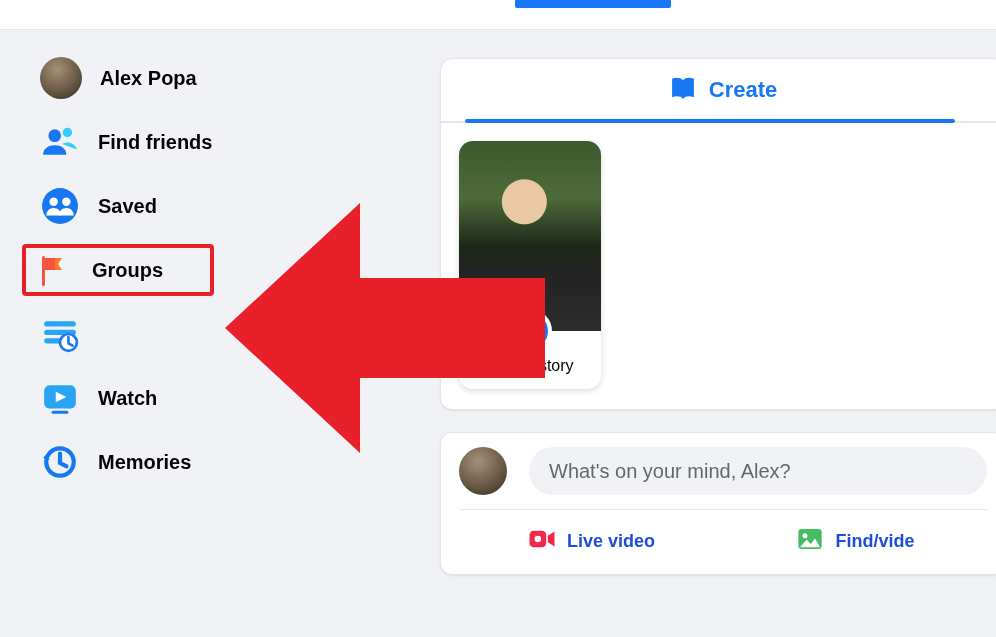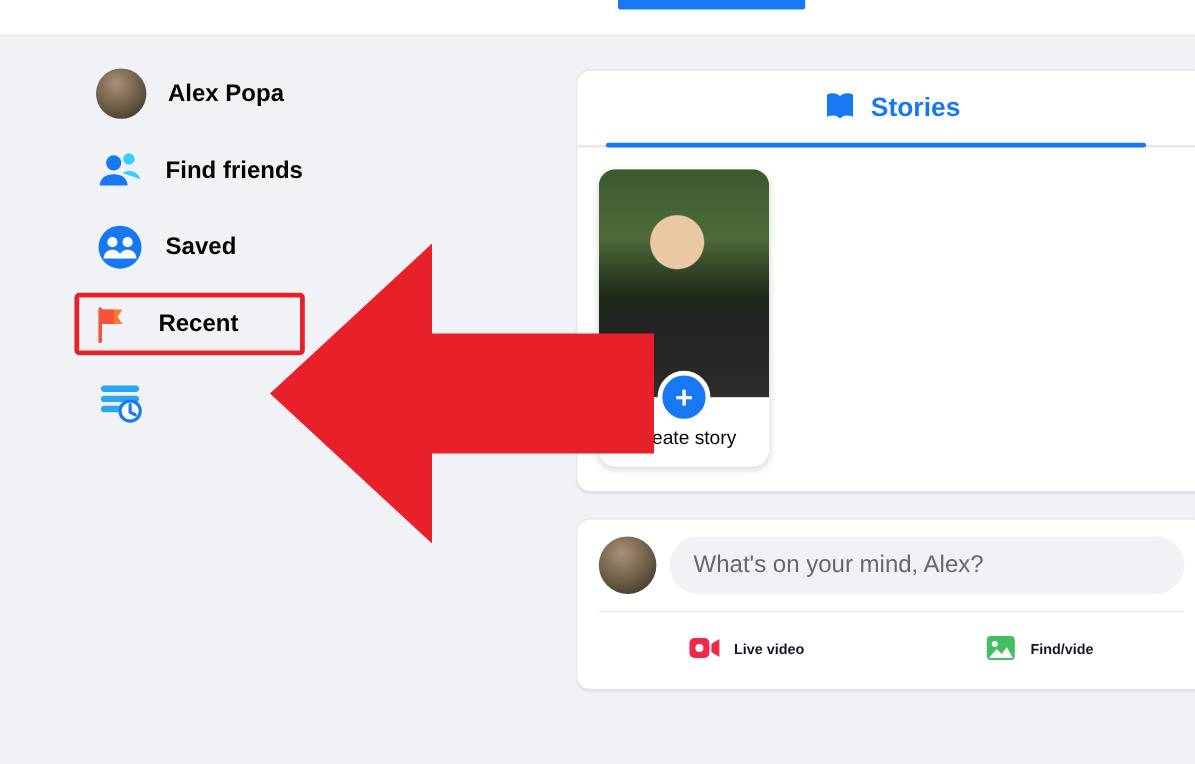--- a/index.html
+++ b/index.html
@@ -15,21 +15,21 @@
     border-bottom: 1px solid #e4e6eb;
     position: relative;
   }
   .topnav-badge {
     position: absolute;
     left: 515px; top: 0; width: 156px; height: 8px;
     background: #1877f2;
     border-radius: 0 0 2px 2px;
   }
   .content { display: flex; height: calc(100% - 30px); }
-  .sidebar { width: 440px; padding: 22px 12px 0 30px; margin-left: 40px; }
+  .sidebar { width: 440px; padding: 22px 12px 0 30px; }
   .side-item {
     display: flex; align-items: center;
     height: 52px; padding: 0 10px;
     gap: 18px; cursor: pointer;
     border-radius: 8px; margin-bottom: 12px;
   }
   .side-label { font-size: 20px; font-weight: 600; color: #050505; }
   .avatar {
     width: 42px; height: 42px; border-radius: 50%;
     background: radial-gradient(circle at 40% 30%, #a89078 0%, #6a5a44 55%, #2d2a1e 100%);
@@ -81,32 +81,32 @@
   .story-plus {
     position: absolute; left: 50%; transform: translateX(-50%);
     bottom: -22px; width: 44px; height: 44px;
     background: #1877f2; border: 4px solid #fff;
     border-radius: 50%; color: #fff;
     display: flex; align-items: center; justify-content: center;
     font-size: 26px; font-weight: 700;
   }
   .story-caption { text-align: center; font-size: 16px; padding: 26px 0 14px; font-weight: 500; }
   .composer { padding: 14px 18px 0 18px; }
-  .composer-top { display: flex; align-items: center; gap: 11px; padding-bottom: 14px; border-bottom: 1px solid #e4e6eb; }
+  .composer-top { display: flex; align-items: center; gap: 22px; padding-bottom: 14px; border-bottom: 1px solid #e4e6eb; }
   .composer-input {
     flex: 1; background: #f0f2f5; border-radius: 999px;
     height: 48px; display: flex; align-items: center;
     padding: 0 20px; color: #65676b; font-size: 20px;
     cursor: pointer;
   }
   .composer-actions { display: flex; padding: 8px 0 10px; }
   .action-btn {
     flex: 1; display: flex; align-items: center; justify-content: center;
     gap: 10px; height: 46px; border-radius: 8px; cursor: pointer;
-    font-size: 12px; font-weight: 600; color: #0f172a;
+    font-size: 18px; font-weight: 600; color: #1d4ed8;
   }
   .ic-live { color: #f02849; }
   .ic-photo { color: #45bd62; }
 </style>
 </head>
 <body>
 
 <div class="root">
 
   <div class="topbar">
@@ -149,52 +149,72 @@
       </div>
 
       <div class="side-item highlight-box">
         <span class="ico">
           <svg width="36" height="36" viewBox="0 0 36 36">
               <rect x="6" y="4" width="3" height="30" rx="1.5" fill="#f5533d"></rect>
               <path d="M9 6h17l-4 6 4 6H9z" fill="#fa7a2d"></path>
               <path d="M9 6h10v12H9z" fill="#f5533d"></path>
             </svg>
         </span>
-        <span class="side-label">Recent</span>
+        <span class="side-label">Groups</span>
       </div>
 
       <div class="side-item">
         <span class="ico">
           <svg width="38" height="38" viewBox="0 0 36 36">
               <rect x="3" y="6" width="30" height="5" rx="2.5" fill="#2aa4f4"></rect>
               <rect x="3" y="14" width="30" height="5" rx="2.5" fill="#2aa4f4"></rect>
               <rect x="3" y="22" width="30" height="5" rx="2.5" fill="#2aa4f4"></rect>
               <circle cx="26" cy="26" r="9" fill="#fff"></circle>
               <circle cx="26" cy="26" r="8" fill="none" stroke="#1877f2" stroke-width="2.5"></circle>
               <path d="M26 21v6l4 2" stroke="#1877f2" stroke-width="2.5" fill="none" stroke-linecap="round"></path>
             </svg>
         </span>
       </div>
 
-
+      <div class="side-item">
+        <span class="ico">
+          <svg width="38" height="38" viewBox="0 0 36 36">
+              <rect x="3" y="6" width="30" height="22" rx="5" fill="#2aa4f4"></rect>
+              <path d="M14 12l10 5-10 5z" fill="#fff"></path>
+              <rect x="10" y="30" width="16" height="3" rx="1.5" fill="#1877f2"></rect>
+            </svg>
+        </span>
+        <span class="side-label">Watch</span>
+      </div>
+
+      <div class="side-item">
+        <span class="ico">
+          <svg width="38" height="38" viewBox="0 0 36 36">
+              <circle cx="18" cy="18" r="13" fill="none" stroke="#1877f2" stroke-width="4"></circle>
+              <path d="M18 10v9l6 3" stroke="#1877f2" stroke-width="4" fill="none" stroke-linecap="round"></path>
+              <path d="M6 10l-4 4 6 2z" fill="#1877f2"></path>
+            </svg>
+        </span>
+        <span class="side-label">Memories</span>
+      </div>
 
 
     </div>
 
     <div class="main">
 
       <div class="card stories-card">
         <div class="stories-tabhead">
           <span>
             <svg width="28" height="28" viewBox="0 0 36 36">
                 <path d="M4 6c5-2 11-2 14 2V32c-3-4-9-4-14-2z" fill="#1877f2"></path>
                 <path d="M32 6c-5-2-11-2-14 2V32c3-4 9-4 14-2z" fill="#1877f2"></path>
               </svg>
           </span>
-          <span class="stories-title">Stories</span>
+          <span class="stories-title">Create</span>
           <div class="underline"></div>
         </div>
         <div class="stories-body">
           <div class="story-tile">
             <div class="story-photo">
               <div class="story-plus">+</div>
             </div>
             <div class="story-caption">Create story</div>
           </div>
         </div>

